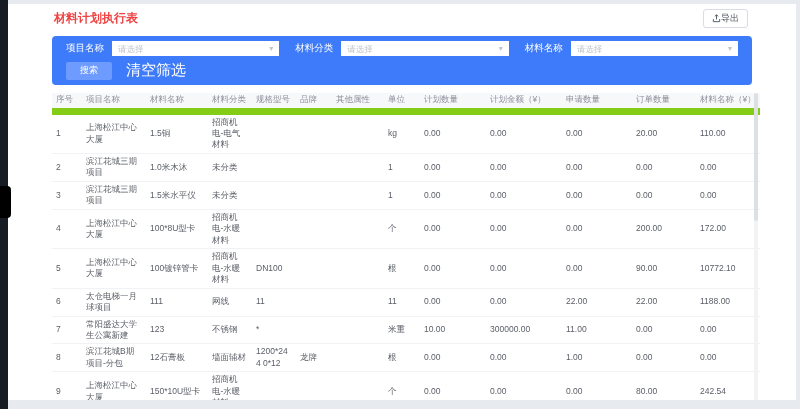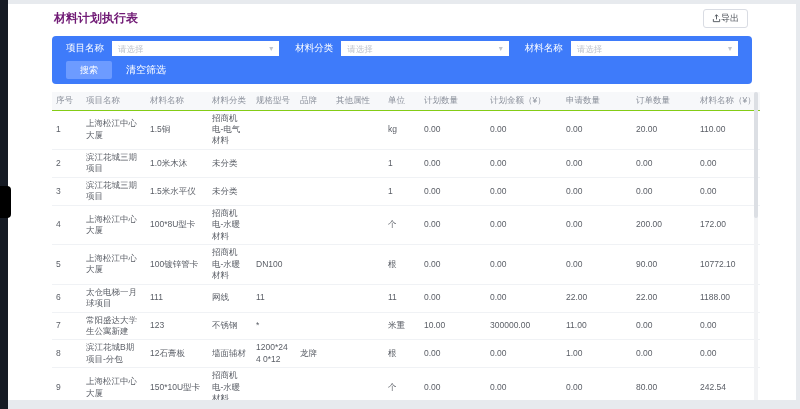--- a/index.html
+++ b/index.html
@@ -15,21 +15,21 @@
   .strip-tab { position:absolute; left:0; top:186px; width:11px; height:32px; background:#000; border-radius:0 4px 4px 0; z-index:6; cursor:pointer; }
 
   .card {
     position:absolute; left:8px; top:4px; right:4px; bottom:9px;
     background:#fff; display:flex; flex-direction:column; overflow:hidden;
   }
   .top-header {
     height:28px; flex:0 0 28px; display:flex; align-items:center;
     justify-content:space-between; padding:0 48px 0 46px; background:#fff;
   }
-  .page-title { font-size:12px; font-weight:700; color:#701a75; }
+  .page-title { font-size:12px; font-weight:700; color:#ef4444; }
   .export-btn {
     display:flex; align-items:center; gap:0; font-size:9px; color:#4a4f57;
     border:1px solid #d9dce3; border-radius:3px; padding:2px 8px; background:#fff; cursor:pointer;
   }
   .export-btn svg { width:9px; height:9px; stroke:#4a4f57; }
 
   .inner { flex:1; padding:4px 44px; display:flex; flex-direction:column; min-height:0; }
 
   
   .filter-panel {
@@ -46,28 +46,28 @@
     border:none; outline:none; flex:1; font-size:8.5px; color:#606266; min-width:0;
     font-family:inherit; background:transparent;
   }
   .select-box input::placeholder { color:#c0c4cc; }
   .chevron { font-size:8px; color:#c0c4cc; line-height:1; }
   .filter-actions { margin-top:5px; display:flex; align-items:center; gap:14px; }
   .search-btn {
     background:#6d9bff; color:#fff; font-size:9px; border:none; border-radius:2px;
     padding:2px 14px; height:18px; line-height:9px; cursor:pointer;
   }
-  .clear-link { color:#fff; font-size:10px; cursor:pointer; }
+  .clear-link { color:#fff; font-size:15px; cursor:pointer; }
 
   
   .table-wrap { margin-top:8px; position:relative; flex:0 0 auto; }
   table { width:100%; border-collapse:collapse; table-layout:fixed; }
   th {
     background:#f7f8fa; color:#8c919c; font-weight:400; font-size:8.5px;
-    text-align:left; padding:0 4px; height:18px; border-bottom:1px solid #84cc16;
+    text-align:left; padding:0 4px; height:18px; border-bottom:7px solid #84cc16;
     white-space:nowrap; overflow:hidden;
   }
   td {
     font-size:8.5px; color:#5a5e66; padding:2px 4px; height:27px;
     border-bottom:1px solid #f0f2f5; vertical-align:middle; line-height:1.35;
     word-break:break-all; overflow:hidden;
   }
   .v-scrollbar { position:absolute; right:-6px; top:0; width:4px; height:100%; background:#f2f3f5; border-radius:2px; }
   .v-thumb { width:4px; height:40%; background:#dcdfe4; border-radius:2px; }
 

